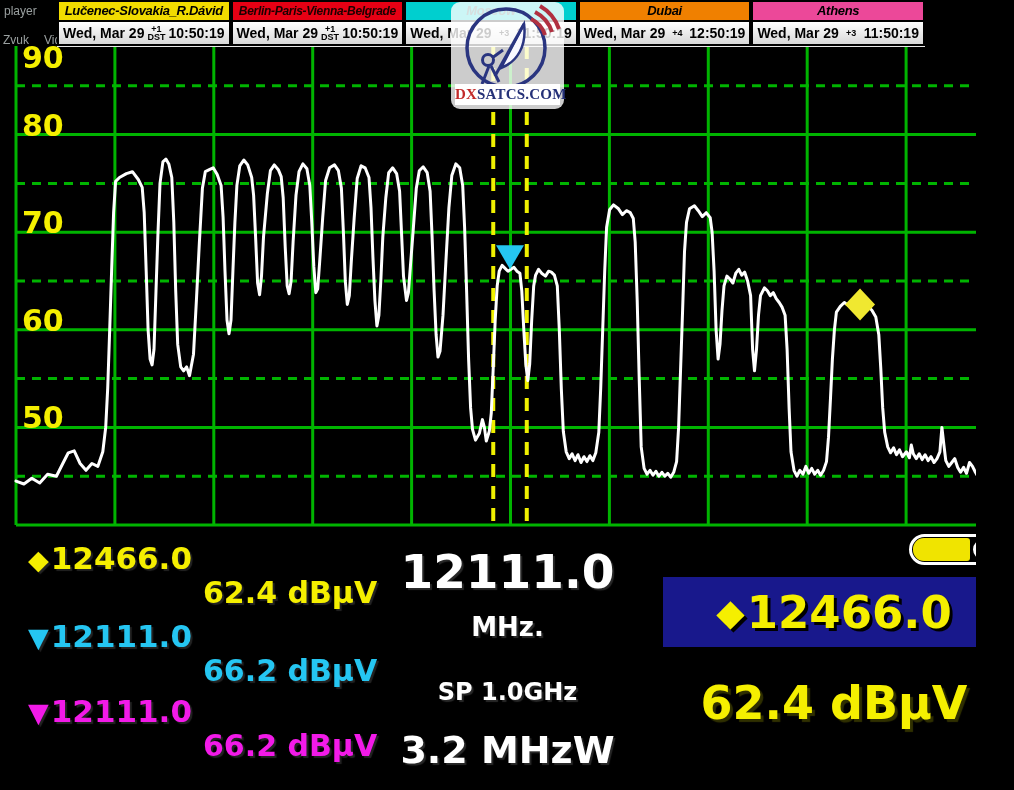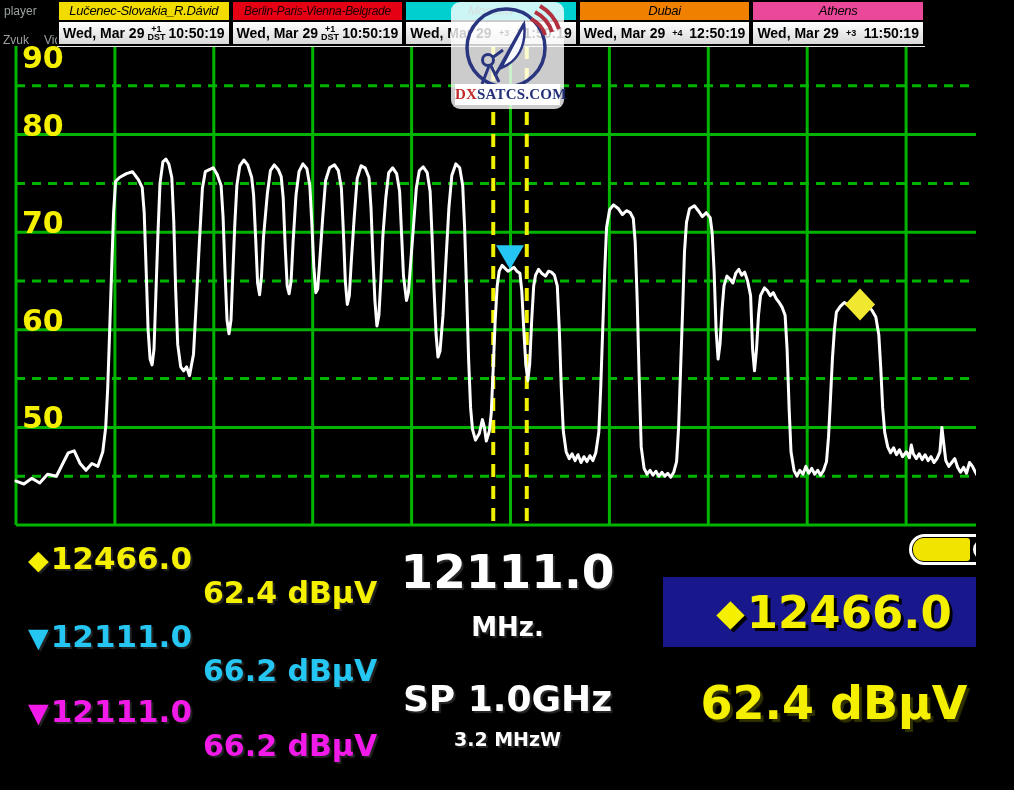--- a/index.html
+++ b/index.html
@@ -10,21 +10,21 @@
   .menu-text{position:absolute;color:#9aa0a0;font:12px "Liberation Sans",sans-serif;z-index:2;}
   #mt-player{left:4px;top:4px;}
   #mt-zvuk{left:3px;top:33px;}
   #mt-vid{left:44px;top:33px;}
 
   
   #clockbar{position:absolute;left:57px;top:0;width:868px;height:46px;display:flex;z-index:3;
             border-bottom:1px solid #e8e8e8;}
   .clock{flex:1;min-width:0;}
   .cname{height:22px;line-height:18px;border:2px solid #000;box-sizing:border-box;
-         font-style:italic;font-weight:normal;font-size:13px;letter-spacing:-0.3px;
+         font-style:italic;font-weight:bold;font-size:13px;letter-spacing:-0.3px;
          text-align:center;white-space:nowrap;overflow:hidden;}
   .ctime{height:24px;border:2px solid #000;border-top:none;box-sizing:border-box;
          background:linear-gradient(#ffffff,#d8d8d8);color:#000;
          display:flex;align-items:center;justify-content:space-between;padding:4px 4px;
          font-weight:bold;font-size:14px;white-space:nowrap;overflow:hidden;}
   .tz{display:inline-flex;flex-direction:column;align-items:center;line-height:8px;
       font-size:9px;font-weight:bold;margin:0 1px;}
 
   
   #plot{position:absolute;left:0;top:0;z-index:1;}
@@ -46,22 +46,22 @@
   .mfreq .msym{font-size:27px;margin-right:2px;}
   .mlevel{position:absolute;left:203px;top:35px;font-size:30px;line-height:32px;white-space:nowrap;
           text-shadow:2px 2px 1px rgba(70,70,70,0.5);}
   #mrow0{top:12px;} #mrow1{top:90px;} #mrow2{top:165px;}
 
   .cc{position:absolute;left:400px;width:215px;text-align:center;color:#fff;
       font-family:"DejaVu Sans",sans-serif;font-weight:bold;white-space:nowrap;
       text-shadow:2px 2px 1px rgba(80,80,80,0.5);}
   #cc-freq{top:14px;font-size:47px;}
   #cc-unit{top:82px;font-size:26px;}
-  #cc-span{top:148px;font-size:36px;}
-  #cc-rbw {top:198px;font-size:19px;}
+  #cc-span{top:148px;font-size:24px;}
+  #cc-rbw {top:198px;font-size:38px;}
 
   .battery{position:absolute;left:909px;top:4px;width:90px;height:31px;background:#000;
            border:3px solid #fff;border-radius:16px;box-sizing:border-box;}
   .bat-fill{position:absolute;left:1px;top:1px;bottom:1px;width:57px;
             border-radius:11px 3px 3px 11px;}
   .bat-cap{position:absolute;right:2px;top:2px;width:21px;height:21px;border:3px solid #fff;
            border-radius:50%;box-sizing:border-box;background:#000;}
   .bat-pupil{position:absolute;right:7px;top:9px;width:7px;height:7px;background:#fff;
              border-radius:50%;}
 

